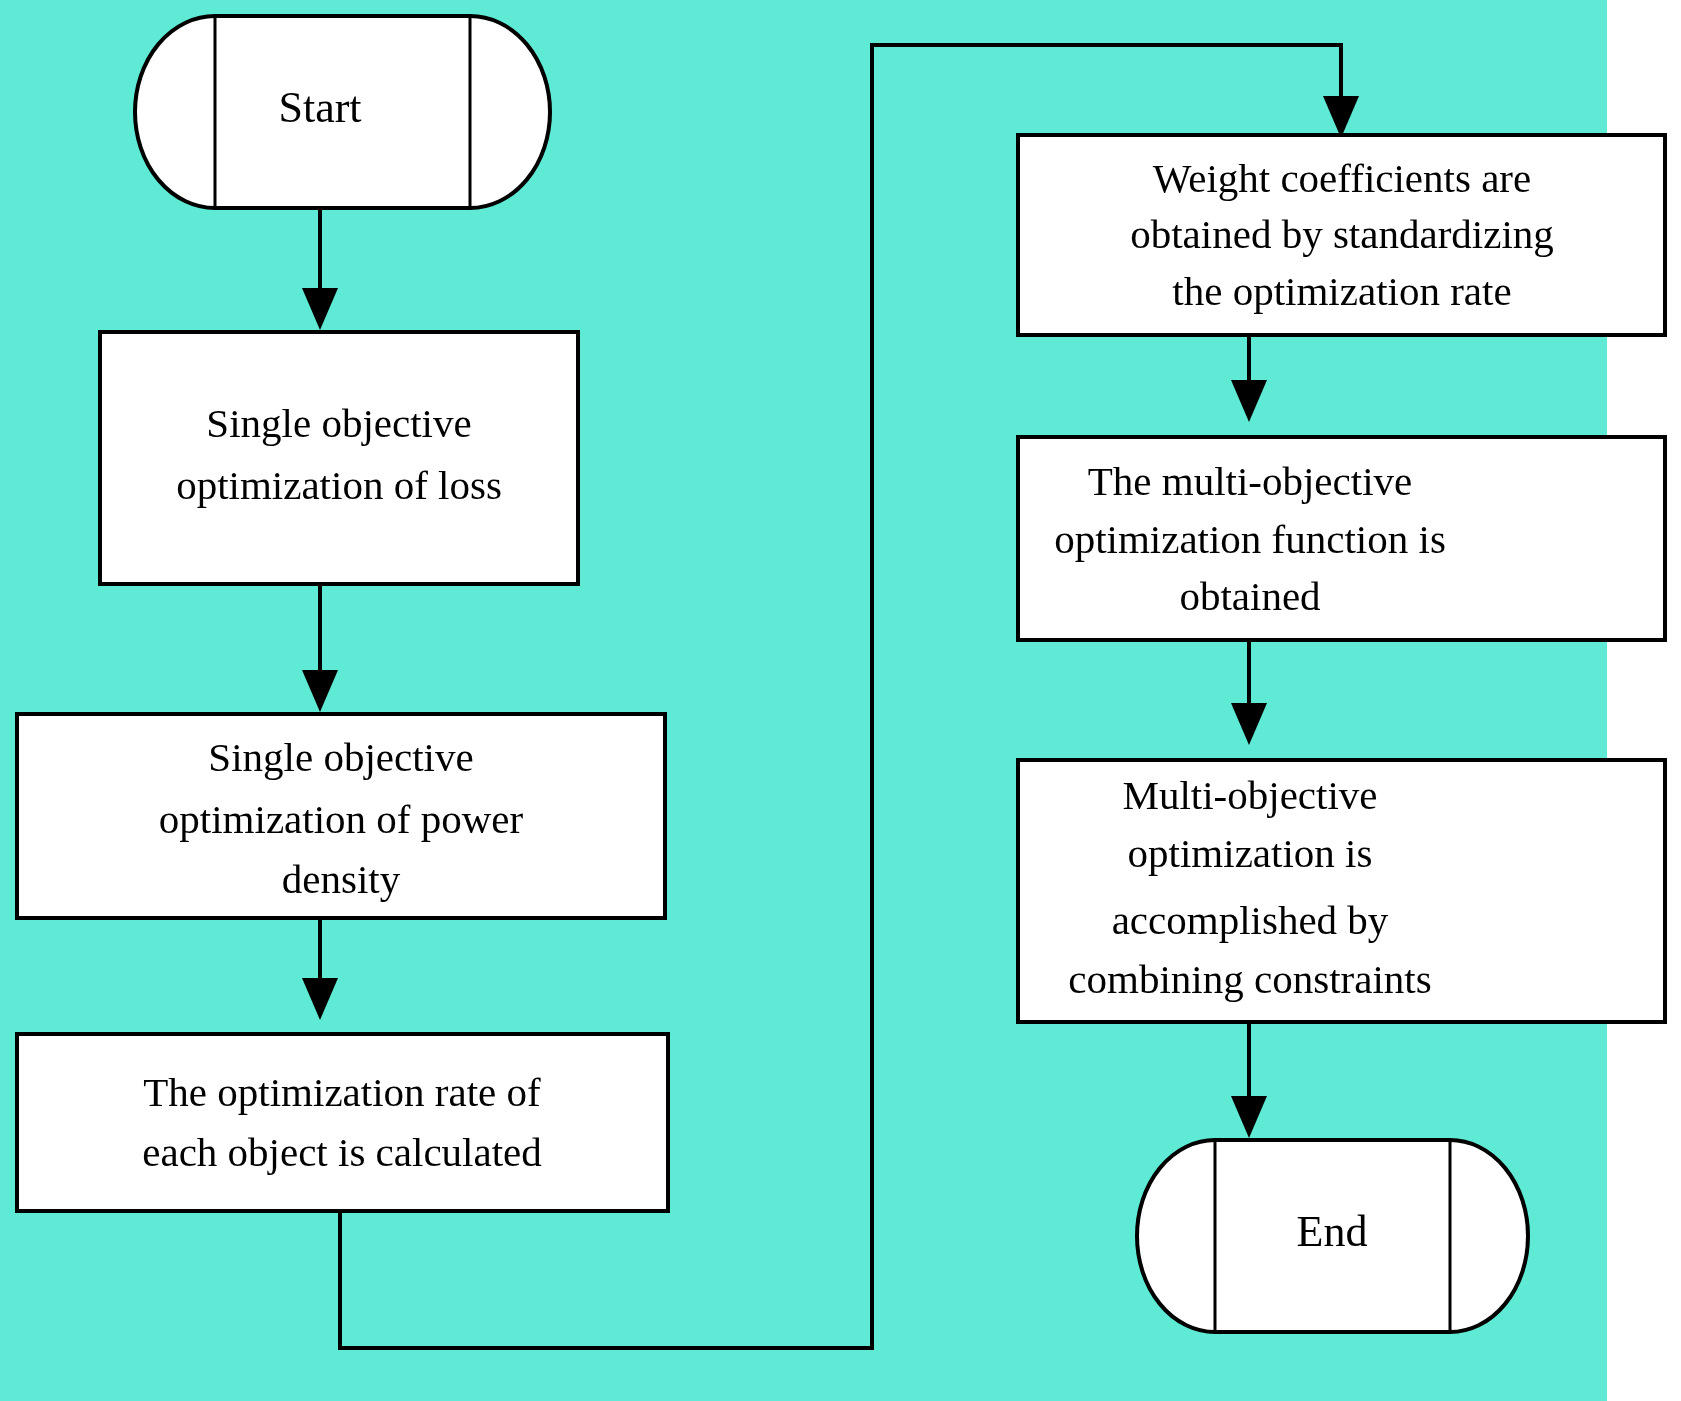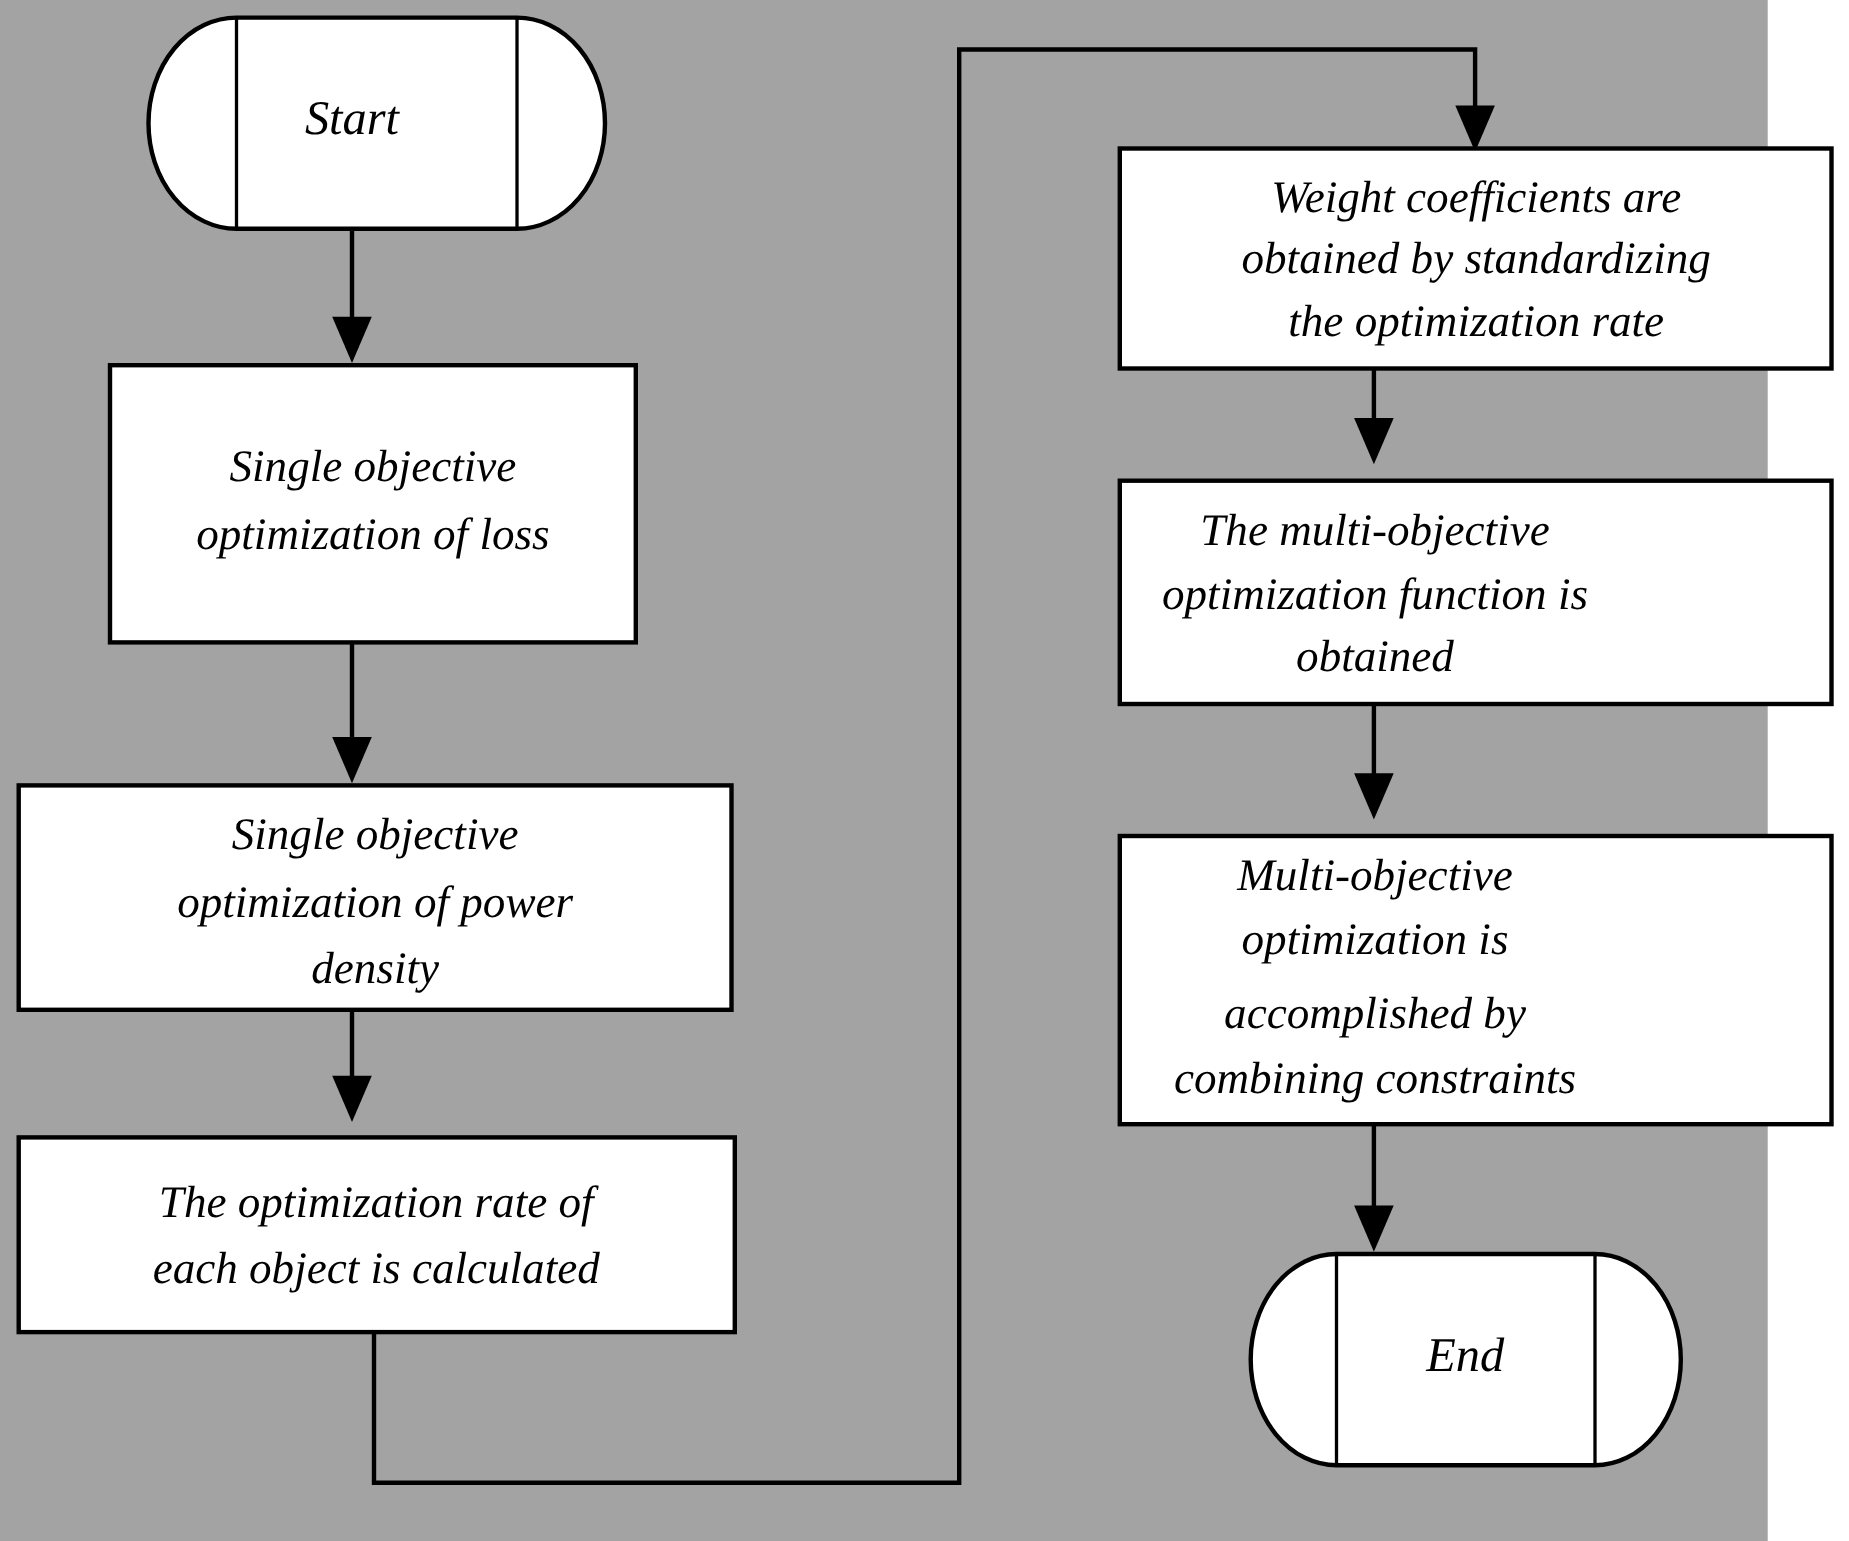--- a/index.html
+++ b/index.html
@@ -11,22 +11,21 @@
   body {
     width: 1681px;
     height: 1401px;
     overflow: hidden;
     font-family: "Liberation Serif", "DejaVu Serif", serif;
   }
   #flowchart-root {
     position: relative;
     width: 1607px;
     height: 1401px;
-    background: #a3a3a3;
-    font-style: italic;
+    background: #5eead4;
   }
   svg.flow {
     display: block;
     width: 1681px;
     height: 1401px;
   }
   .shape-outline {
     fill: #ffffff;
     stroke: #000000;
     stroke-width: 4;

